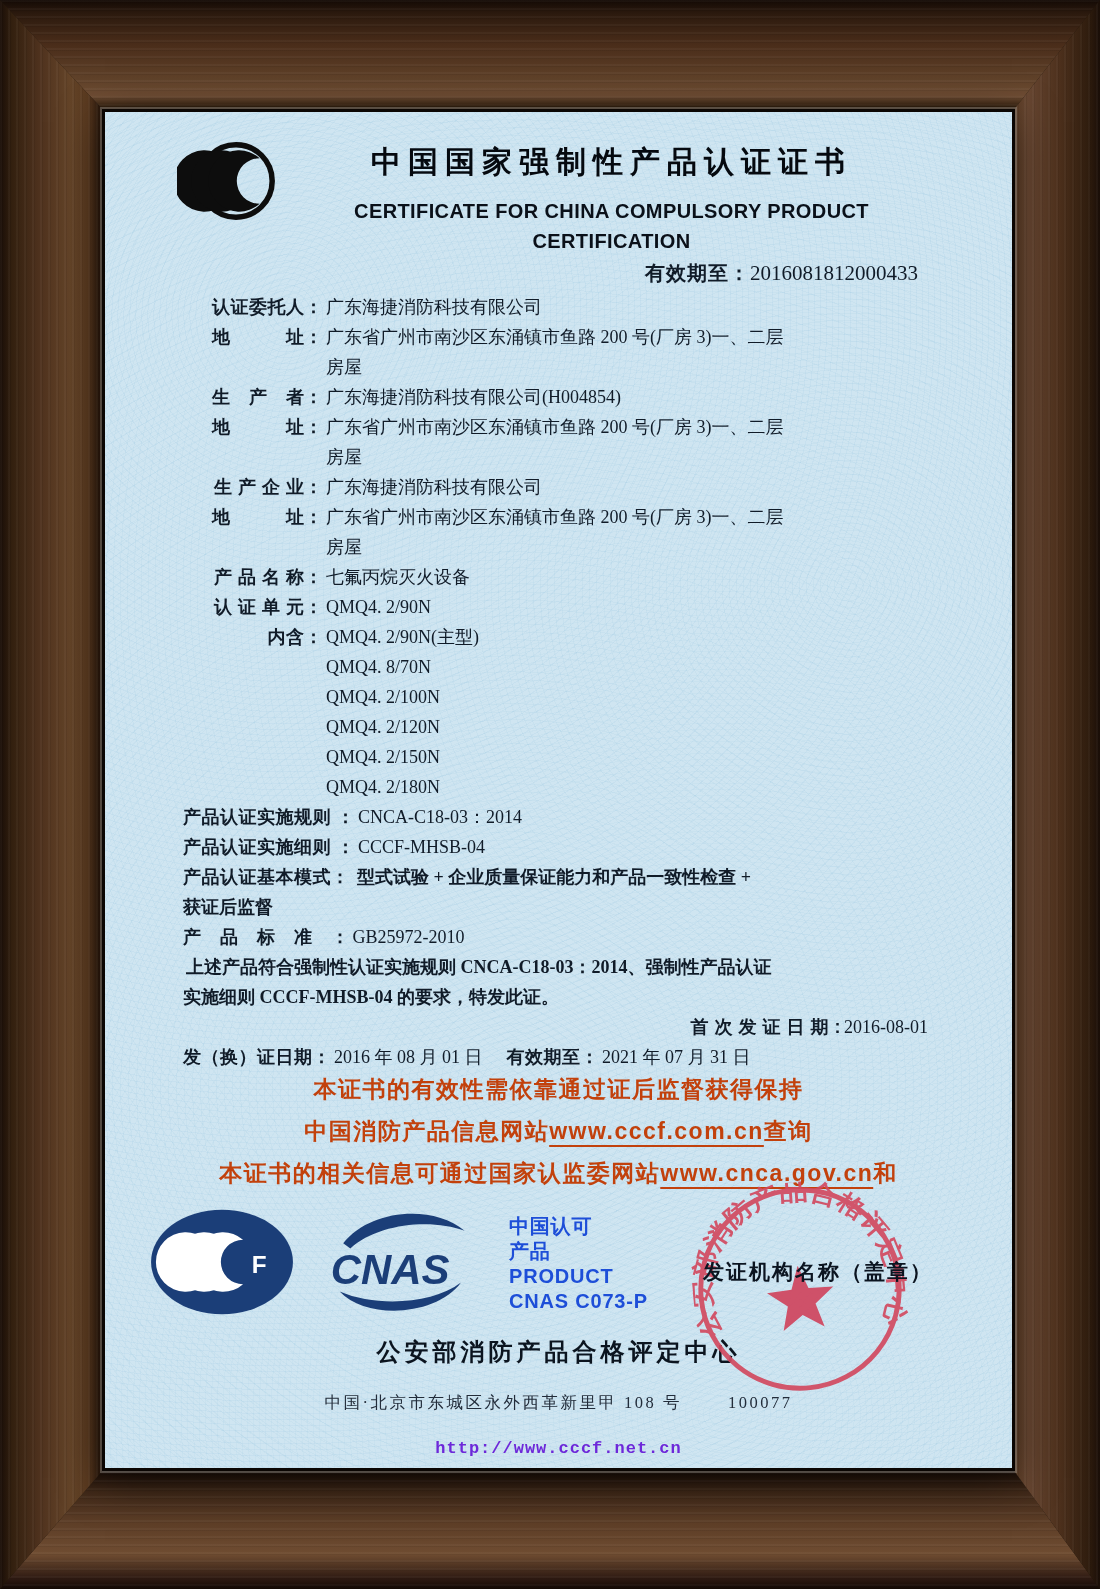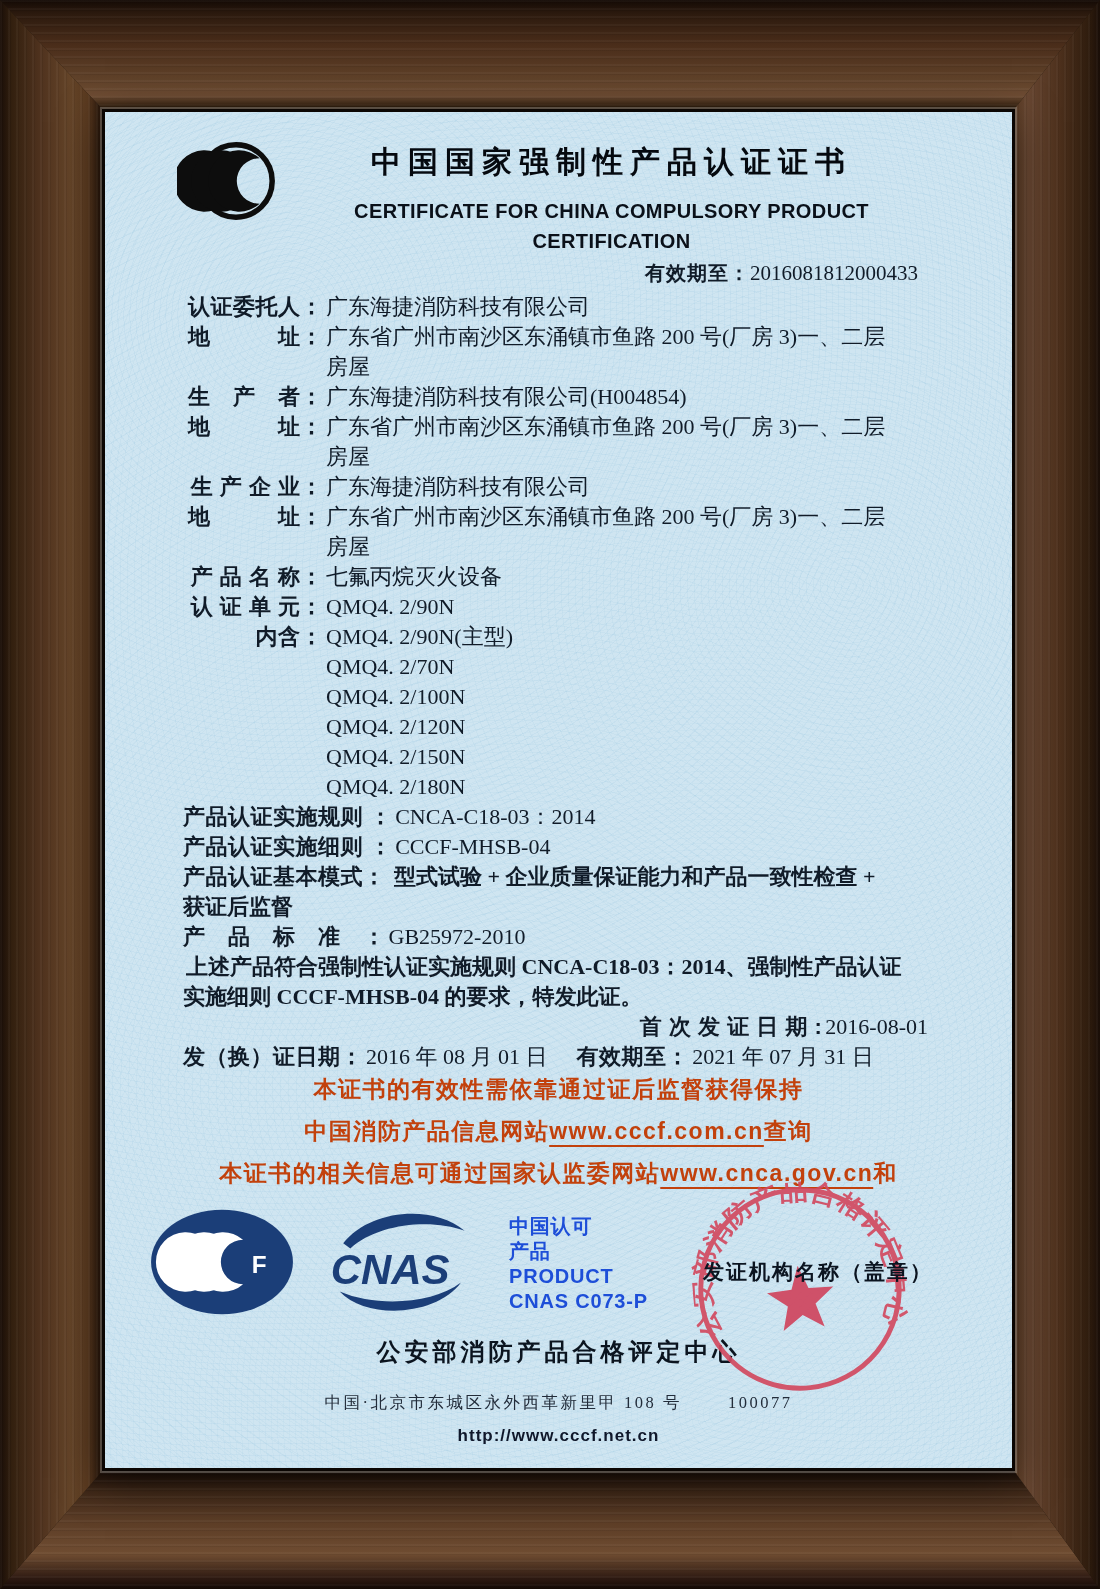--- a/index.html
+++ b/index.html
@@ -37,42 +37,42 @@
   
   .hdr{display:flex;align-items:flex-start;}
   .ccc-mark{width:118px;height:98px;flex:none;margin:4px 0 0 -6px;}
   .titles{flex:1;text-align:center;padding-top:12px;}
   .title{font-size:30px;font-weight:700;letter-spacing:7px;color:#05090f;line-height:44px;}
   .subtitle{font-size:20px;font-weight:600;letter-spacing:.4px;color:#0a1019;line-height:30px;margin-top:12px;}
   .certno{text-align:right;line-height:30px;margin:2px 10px 4px 0;font-size:20px;}
   .certno .cl{font-weight:700;letter-spacing:1px;}
   .certno .cv{font-family:"Liberation Serif","DejaVu Serif",serif;font-size:21px;}
   
-  .body{margin-top:4px;font-size:22px;}
+  .body{margin-top:4px;font-size:18px;}
   .row{line-height:30px;}
   .row.pair{display:flex;}
   .lbl{flex:0 0 140px;text-align:right;font-weight:700;white-space:pre;letter-spacing:.5px;}
   .val{font-family:"Liberation Serif","DejaVu Serif",serif;white-space:pre-wrap;padding-left:3px;}
   .row.flow,.row.center{display:block;}
   .row.center{text-align:right;}
   .flbl{font-weight:700;white-space:pre;letter-spacing:.5px;}
   .bv{font-weight:700;}
   
   .lower{position:absolute;left:0;right:0;bottom:0;height:414px;}
   .notice{text-align:center;font-size:23px;font-weight:700;letter-spacing:1.5px;line-height:42px;color:#c2410c;}
   .notice .u{text-decoration:underline;text-underline-offset:6px;}
   .notices{margin-top:14px;}
   .logos-row{display:flex;align-items:center;gap:30px;padding-left:42px;margin-top:10px;height:120px;}
   .accr-text{font-weight:700;font-size:20px;line-height:25px;letter-spacing:.8px;color:#1d4ed8;}
   .issuer{text-align:center;font-size:24px;font-weight:700;letter-spacing:4px;margin-top:12px;color:#0b141f;}
   .addr{text-align:center;font-family:"Liberation Serif","DejaVu Serif",serif;font-weight:400;
         font-size:16.5px;letter-spacing:2.5px;margin-top:24px;color:#222c3a;}
   .addr .postal{margin-left:46px;}
-  .url{text-align:center;font-family:Liberation Sans, sans-serif;font-weight:700;
-       font-size:17px;letter-spacing:1px;margin-top:12px;color:#0f172a;}
+  .url{text-align:center;font-family:Liberation Mono, monospace;font-weight:700;
+       font-size:17px;letter-spacing:1px;margin-top:25px;color:#6d28d9;}
   .stamp{position:absolute;left:588px;top:128px;width:214px;height:214px;transform:rotate(-6deg);opacity:.92;z-index:2;}
   .seal-label{position:absolute;left:598px;top:204px;font-size:21px;font-weight:700;letter-spacing:2px;z-index:3;color:#0b1420;}
 </style>
 </head>
 <body>
 
 <div class="scene">
   <div class="strip f-top"></div>
   <div class="strip f-bottom"></div>
   <div class="strip f-left"></div>
@@ -135,21 +135,21 @@
         <div class="row pair">
           <span class="lbl">认 证 单 元：</span>
           <span class="val">QMQ4. 2/90N</span>
         </div>
         <div class="row pair">
           <span class="lbl">内含：</span>
           <span class="val">QMQ4. 2/90N(主型)</span>
         </div>
         <div class="row pair">
           <span class="lbl"></span>
-          <span class="val">QMQ4. 2/70N</span>
+          <span class="val">QMQ4. 8/70N</span>
         </div>
         <div class="row pair">
           <span class="lbl"></span>
           <span class="val">QMQ4. 2/100N</span>
         </div>
         <div class="row pair">
           <span class="lbl"></span>
           <span class="val">QMQ4. 2/120N</span>
         </div>
         <div class="row pair">

